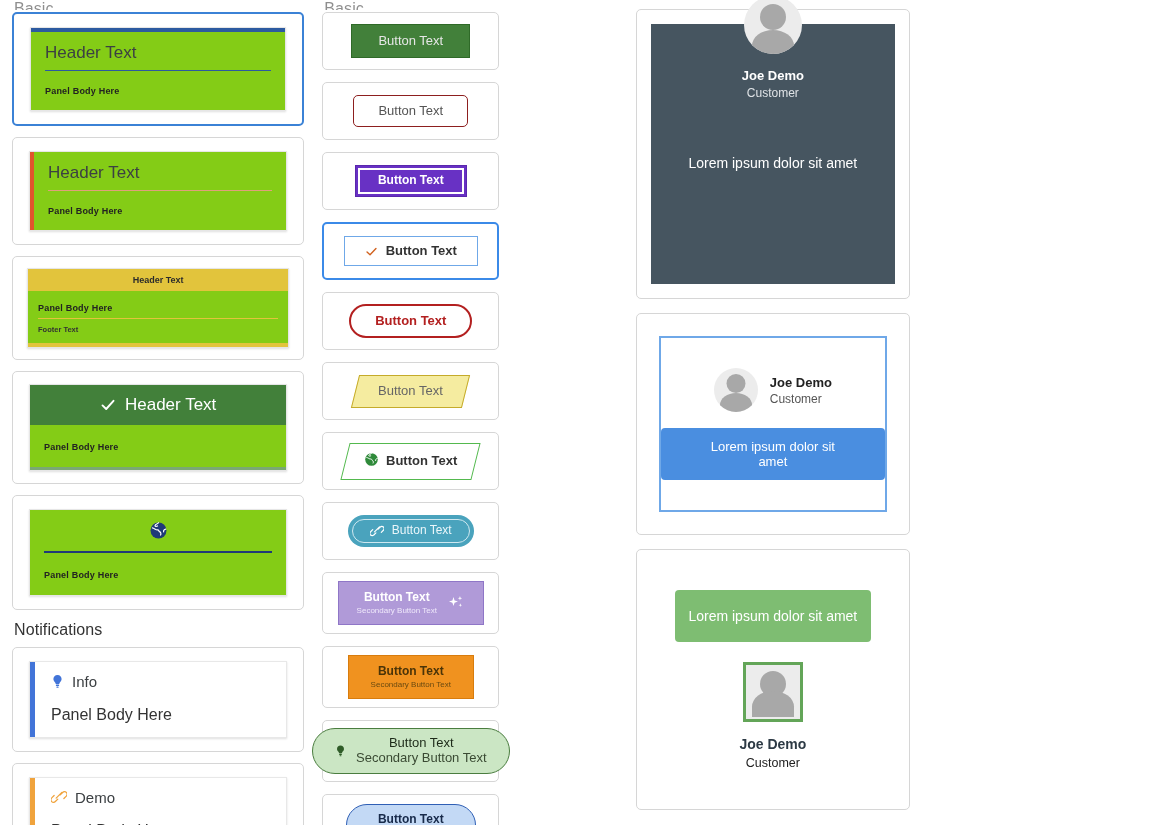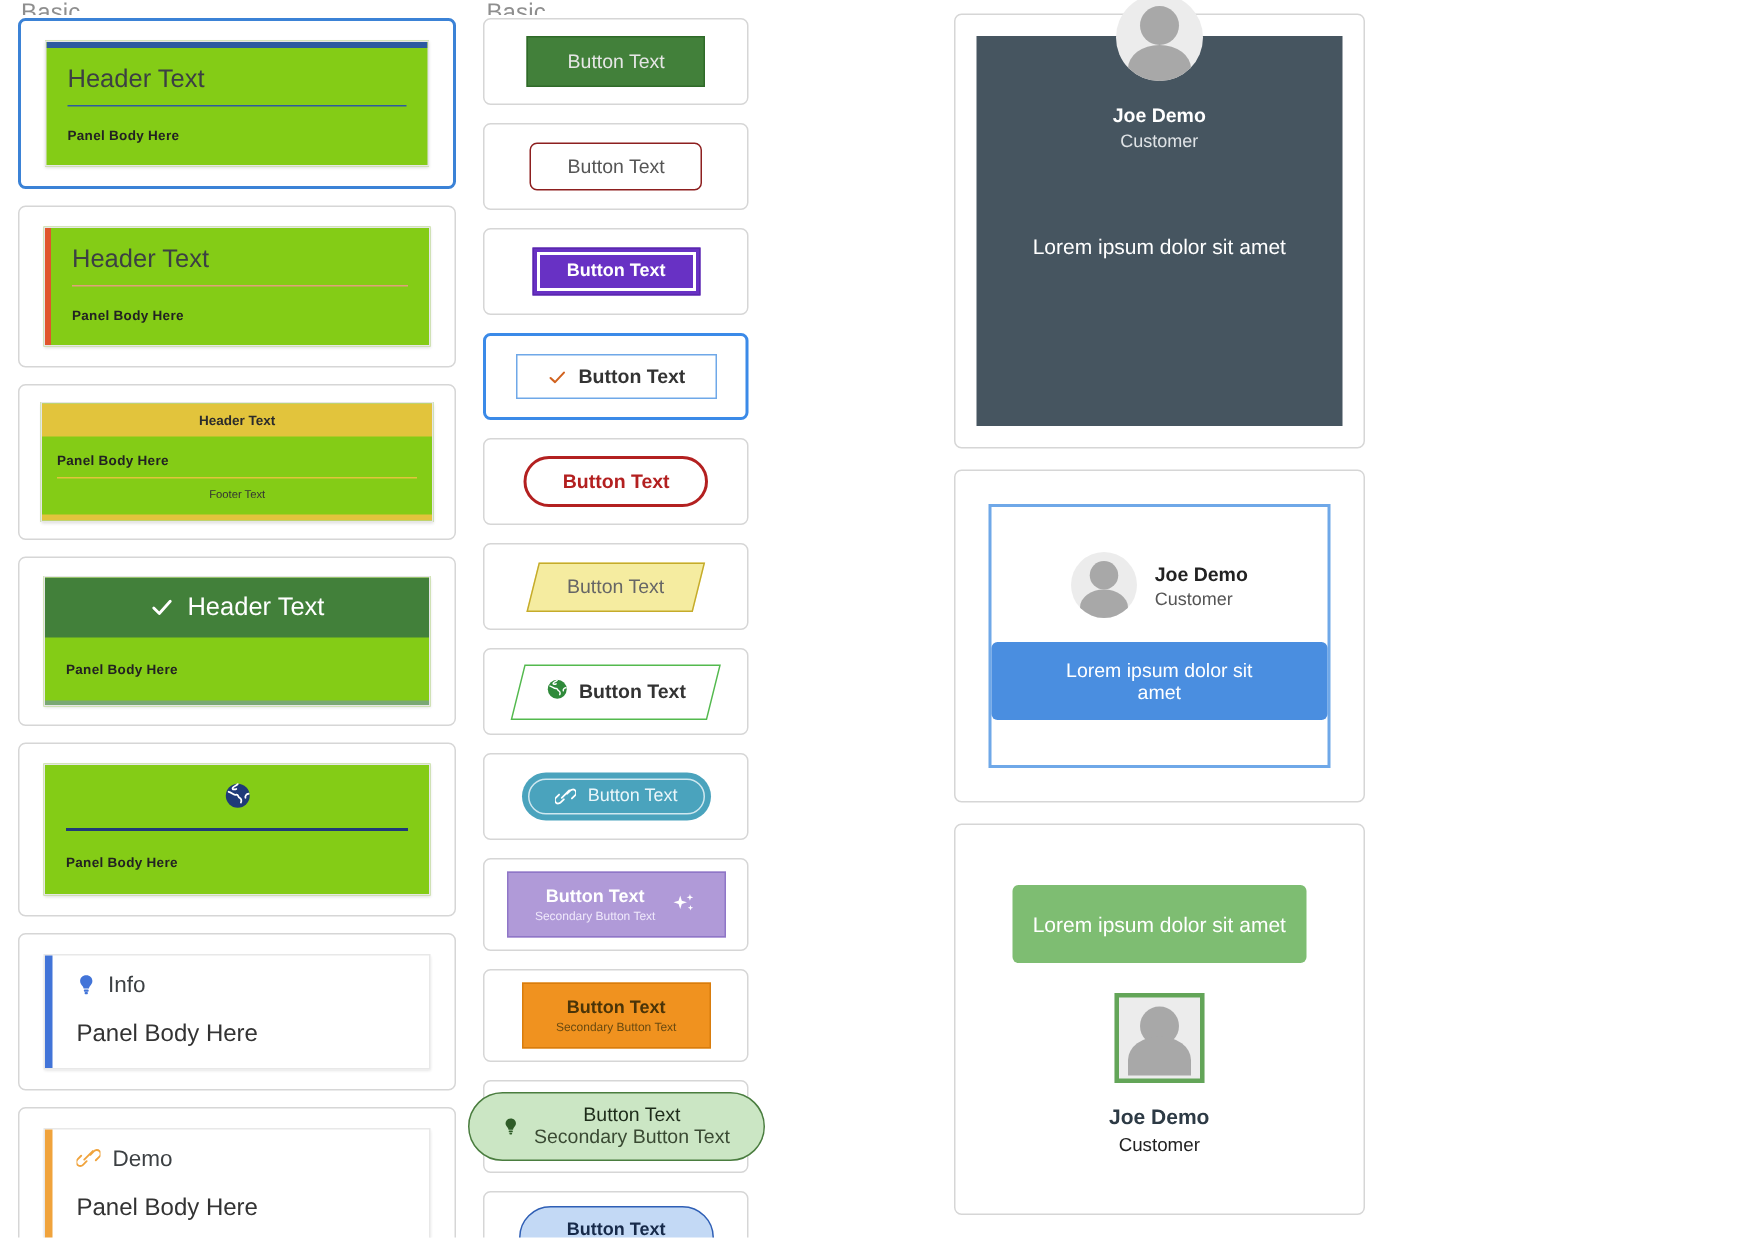--- a/index.html
+++ b/index.html
@@ -63,22 +63,22 @@
   }
   .panel .body-text {
     font-size: 9px;
     color: #222;
     font-weight: 600;
     letter-spacing: .2px;
   }
   .panel .footer-text {
     font-size: 7.5px;
     color: #333;
-    font-weight: 400;
-    text-align: center;
+    font-weight: 700;
+    text-align: left;
   }
 
   
   .panel-1 { margin: 13px 16px; padding: 0; }
   .panel-1 .accent-top { height: 4px; background: #2c5aa0; }
   .panel-1 .inner { padding: 9px 14px 12px; }
   .panel-1 .hdr-row { padding: 2px 0 7px; border-bottom: 1px solid #2c5aa0; }
   .panel-1 .body-row { padding-top: 9px; }
 
   
@@ -326,20 +326,21 @@
             </svg>
           </span>
         </div>
         <div class="rule"></div>
         <div class="body-row">
           <span class="body-text">Panel Body Here</span>
         </div>
       </div>
     </div>
 
+    <div class="section-title">Notifications</div>
 
     <div class="frame">
       <div class="notif">
         <div class="accent-left" style="background:#4274d8"></div>
         <div class="inner">
           <div class="title">
             <span class="glyph">
               <svg width="13" height="15" viewBox="0 0 13 15">
                 <path d="M6.5 1.1c-2.5 0-4.1 1.8-4.1 3.9 0 1.6 1 2.6 1.7 3.5.4.5.6 1 .6 1.5h3.6c0-.5.2-1 .6-1.5.7-.9 1.7-1.9 1.7-3.5 0-2.1-1.6-3.9-4.1-3.9z" fill="#4274d8"></path>
                 <rect x="4.9" y="10.6" width="3.2" height="1.5" rx=".5" fill="#4274d8"></rect>

